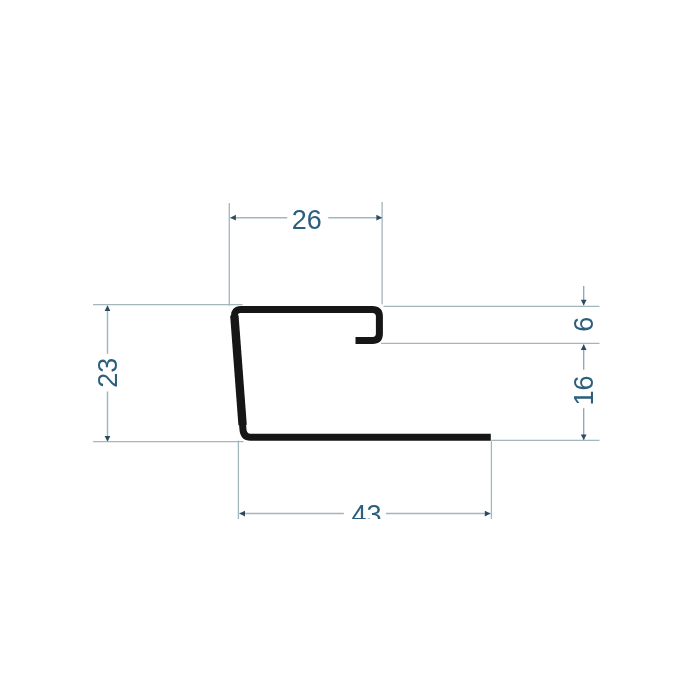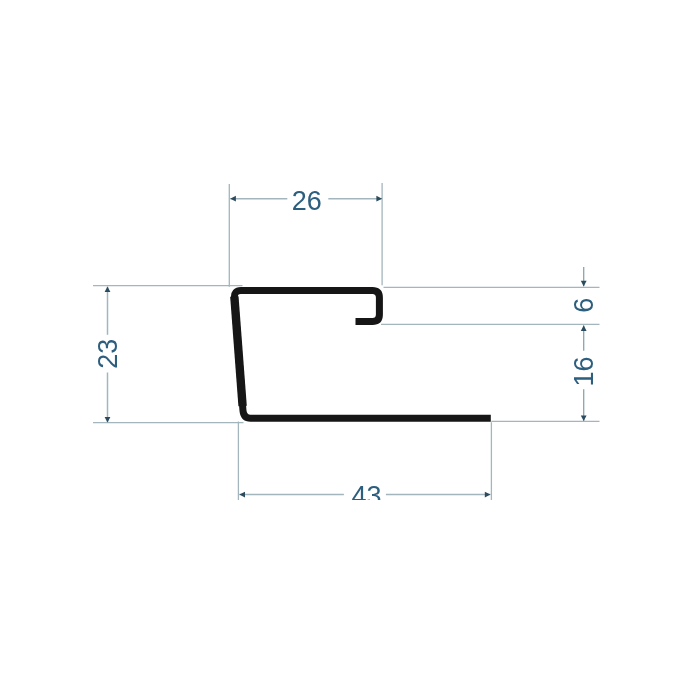--- a/index.html
+++ b/index.html
@@ -1,16 +1,16 @@
 <!DOCTYPE html>
 <html><head>
 <meta charset="utf-8">
 <style>
   html,body{margin:0;padding:0;background:#ffffff;}
-  .page{width:700px;height:500px;position:relative;background:#bef264;overflow:hidden;}
+  .page{width:700px;height:500px;position:relative;background:#bef264;overflow:hidden;margin-top:19px;}
   text{font-family:"Liberation Sans",sans-serif;font-size:27px;fill:#2c5e7e;}
 </style>
 </head>
 <body>
 
 <div class="page">
 <svg width="700" height="700" viewBox="0 0 700 700" xmlns="http://www.w3.org/2000/svg">
 
   <rect x="0" y="0" width="700" height="700" fill="#ffffff"></rect>
 

